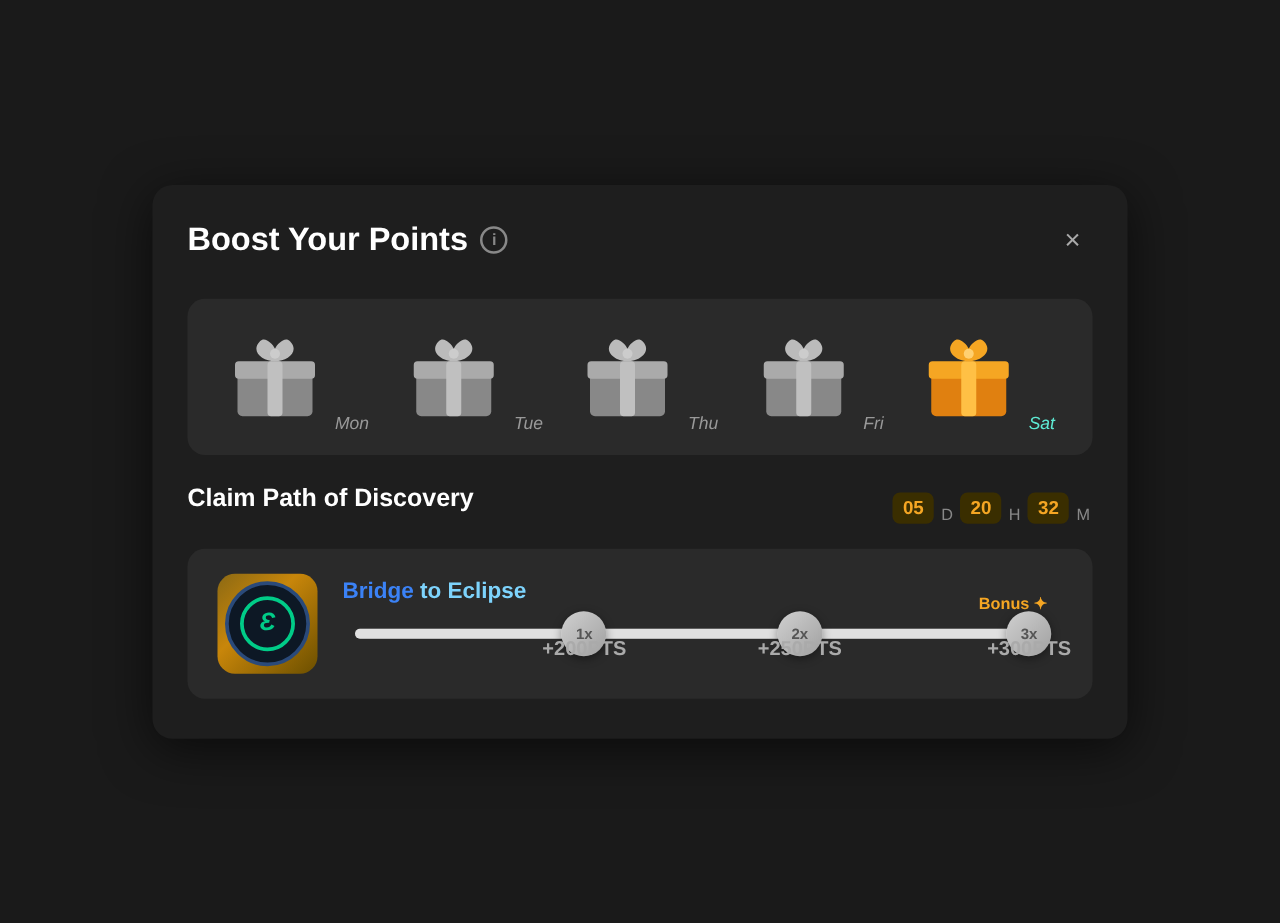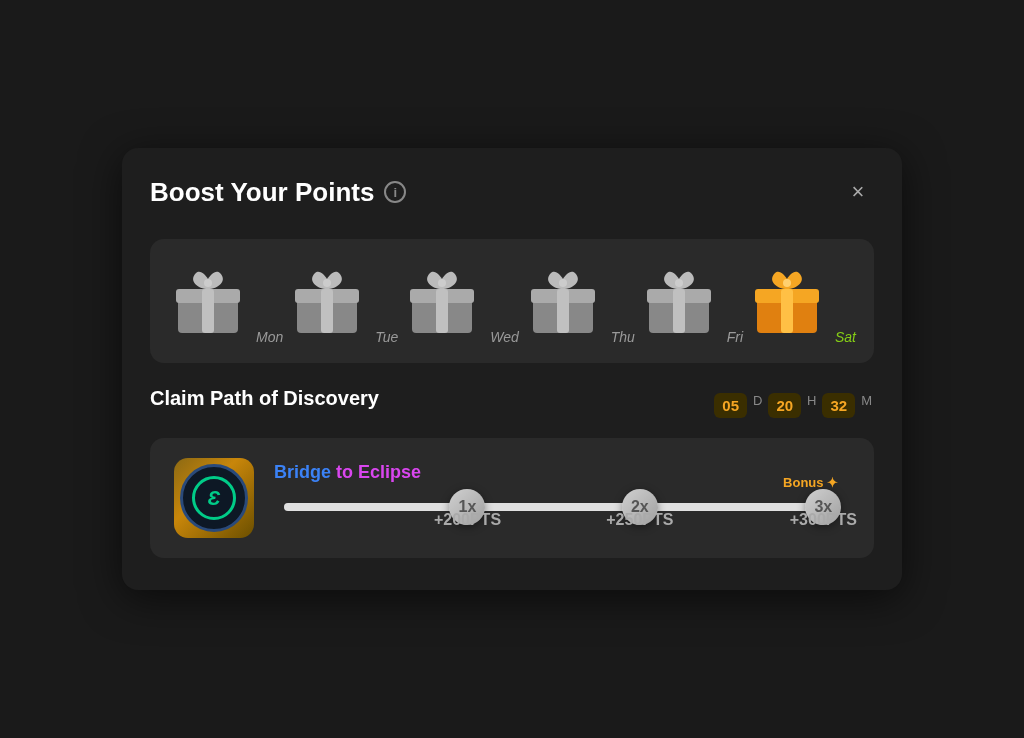--- a/index.html
+++ b/index.html
@@ -91,40 +91,40 @@
       align-items: flex-end;
       gap: 8px;
       font-style: italic;
     }
 
     .day-label {
       font-size: 14px;
       color: #999;
     }
     .day-label.active {
-      color: #84cc16;
+      color: #5eead4;
     }
 
     
     .gift-icon svg {
       width: 80px;
       height: 80px;
     }
 
     
     .claim-header {
       display: flex;
       justify-content: space-between;
       align-items: center;
       margin-bottom: 14px;
     }
 
     .timer-group {
       display: flex;
-      align-items: flex-start;
+      align-items: flex-end;
       gap: 4px;
     }
 
     .timer-box {
       background: #3a2e00;
       color: #f5a623;
       border-radius: 6px;
       padding: 4px 8px;
       font-size: 15px;
       font-weight: 700;
@@ -233,21 +233,21 @@
     }
 
     .node-circle {
       width: 36px;
       height: 36px;
       border-radius: 50%;
       background: linear-gradient(135deg, #d0d0d0, #a0a0a0);
       display: flex;
       align-items: center;
       justify-content: center;
-      font-size: 16px;
+      font-size: 12px;
       font-weight: 700;
       color: #555;
       box-shadow: 0 2px 8px rgba(0,0,0,0.4);
     }
 
     .node-label {
       position: absolute;
       top: 22px;
       color: #aaa;
       font-size: 16px;
@@ -300,32 +300,20 @@
               <rect x="10" y="36" width="60" height="36" rx="4" fill="#888"></rect>
               <rect x="8" y="28" width="64" height="14" rx="3" fill="#aaa"></rect>
               <rect x="34" y="28" width="12" height="44" rx="3" fill="#c0c0c0"></rect>
               <path d="M40 28 C30 28 20 20 28 12 C32 8 38 14 40 18 C42 14 48 8 52 12 C60 20 50 28 40 28Z" fill="#bbb"></path>
               <circle cx="40" cy="22" r="4" fill="#ccc"></circle>
             </svg>
           </div>
           <span class="day-label">Tue</span>
         </div>
 
-        <div class="day-item">
-          <div class="gift-icon">
-            <svg viewBox="0 0 80 80" xmlns="http://www.w3.org/2000/svg">
-              <rect x="10" y="36" width="60" height="36" rx="4" fill="#888"></rect>
-              <rect x="8" y="28" width="64" height="14" rx="3" fill="#aaa"></rect>
-              <rect x="34" y="28" width="12" height="44" rx="3" fill="#c0c0c0"></rect>
-              <path d="M40 28 C30 28 20 20 28 12 C32 8 38 14 40 18 C42 14 48 8 52 12 C60 20 50 28 40 28Z" fill="#bbb"></path>
-              <circle cx="40" cy="22" r="4" fill="#ccc"></circle>
-            </svg>
-          </div>
-          <span class="day-label">Wed</span>
-        </div>
 
         <div class="day-item">
           <div class="gift-icon">
             <svg viewBox="0 0 80 80" xmlns="http://www.w3.org/2000/svg">
               <rect x="10" y="36" width="60" height="36" rx="4" fill="#888"></rect>
               <rect x="8" y="28" width="64" height="14" rx="3" fill="#aaa"></rect>
               <rect x="34" y="28" width="12" height="44" rx="3" fill="#c0c0c0"></rect>
               <path d="M40 28 C30 28 20 20 28 12 C32 8 38 14 40 18 C42 14 48 8 52 12 C60 20 50 28 40 28Z" fill="#bbb"></path>
               <circle cx="40" cy="22" r="4" fill="#ccc"></circle>
             </svg>
@@ -380,21 +368,21 @@
     <div class="bridge-card">
 
       <div class="eclipse-logo">
         <div class="eclipse-logo-inner">
           <span class="eclipse-e">Ɛ</span>
         </div>
       </div>
 
       <div class="bridge-info">
         <div class="bridge-title">
-          <span>Bridge </span><span style="color:#d946ef">to Eclipse</span>
+          <span>Bridge </span><span style="color:#7dd3fc">to Eclipse</span>
         </div>
 
         <div class="slider-container">
           <div style="position:relative;">
             <span class="bonus-label">Bonus ✦</span>
           </div>
           <div class="slider-track">
             <div class="slider-fill"></div>
 
             <div class="slider-node" style="left:33%; top:50%;">

